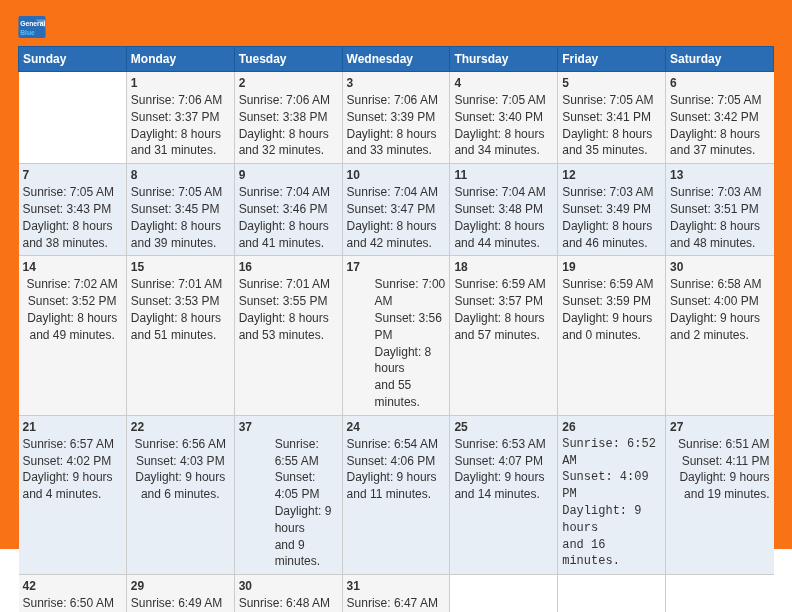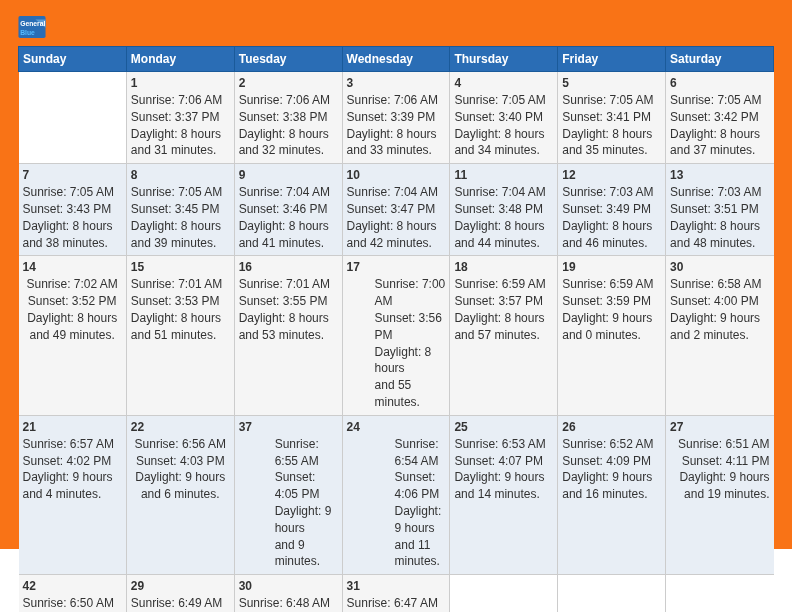--- a/index.html
+++ b/index.html
@@ -293,35 +293,35 @@
           </td>
           <td>
             <span class="day-num">37</span>
             <div class="cell-text" style="white-space: pre-line; margin-left: 36px;">Sunrise: 6:55 AM
 Sunset: 4:05 PM
 Daylight: 9 hours
 and 9 minutes.</div>
           </td>
           <td>
             <span class="day-num">24</span>
-            <div class="cell-text" style="white-space: pre-line; margin-left: 48px;">Sunrise: 6:54 AM
+            <div class="cell-text" style="white-space: pre-line;">Sunrise: 6:54 AM
 Sunset: 4:06 PM
 Daylight: 9 hours
 and 11 minutes.</div>
           </td>
           <td>
             <span class="day-num">25</span>
             <div class="cell-text" style="white-space: pre-line;">Sunrise: 6:53 AM
 Sunset: 4:07 PM
 Daylight: 9 hours
 and 14 minutes.</div>
           </td>
           <td>
             <span class="day-num">26</span>
-            <div class="cell-text" style="white-space: pre-line;">Sunrise: 6:52 AM
+            <div class="cell-text" style="white-space: pre-line; font-family: Liberation Mono, monospace;">Sunrise: 6:52 AM
 Sunset: 4:09 PM
 Daylight: 9 hours
 and 16 minutes.</div>
           </td>
           <td>
             <span class="day-num">27</span>
             <div class="cell-text" style="white-space: pre-line; text-align: right;">Sunrise: 6:51 AM
 Sunset: 4:11 PM
 Daylight: 9 hours
 and 19 minutes.</div>

